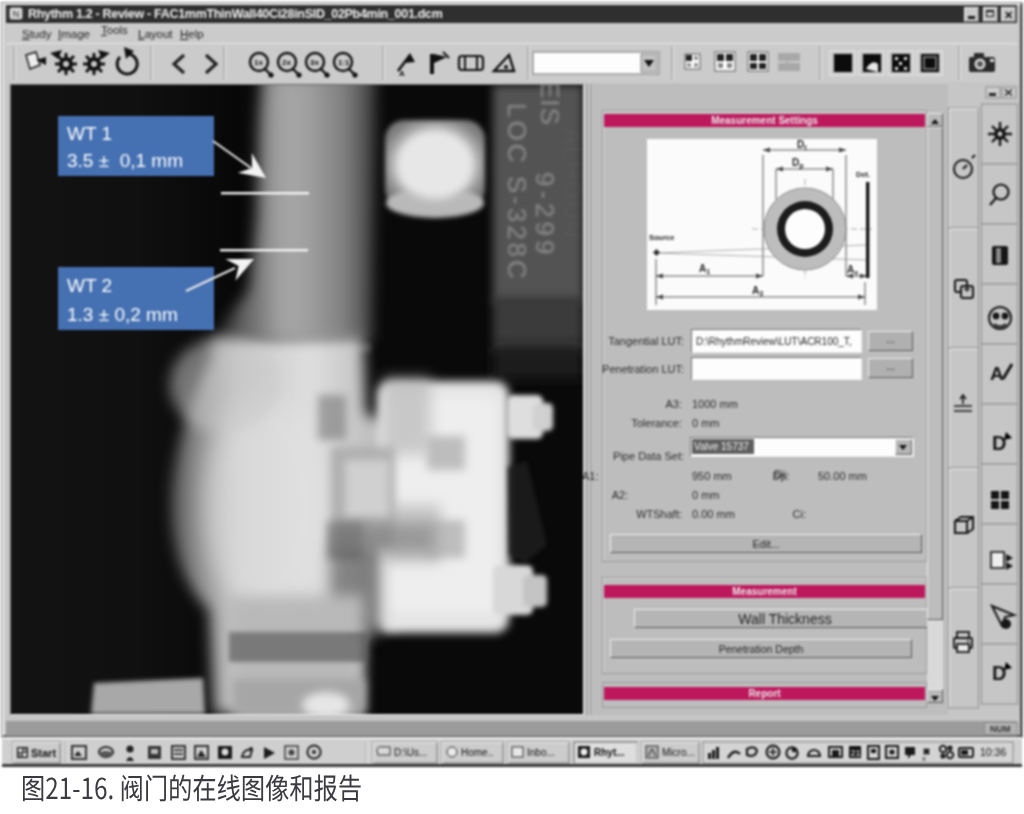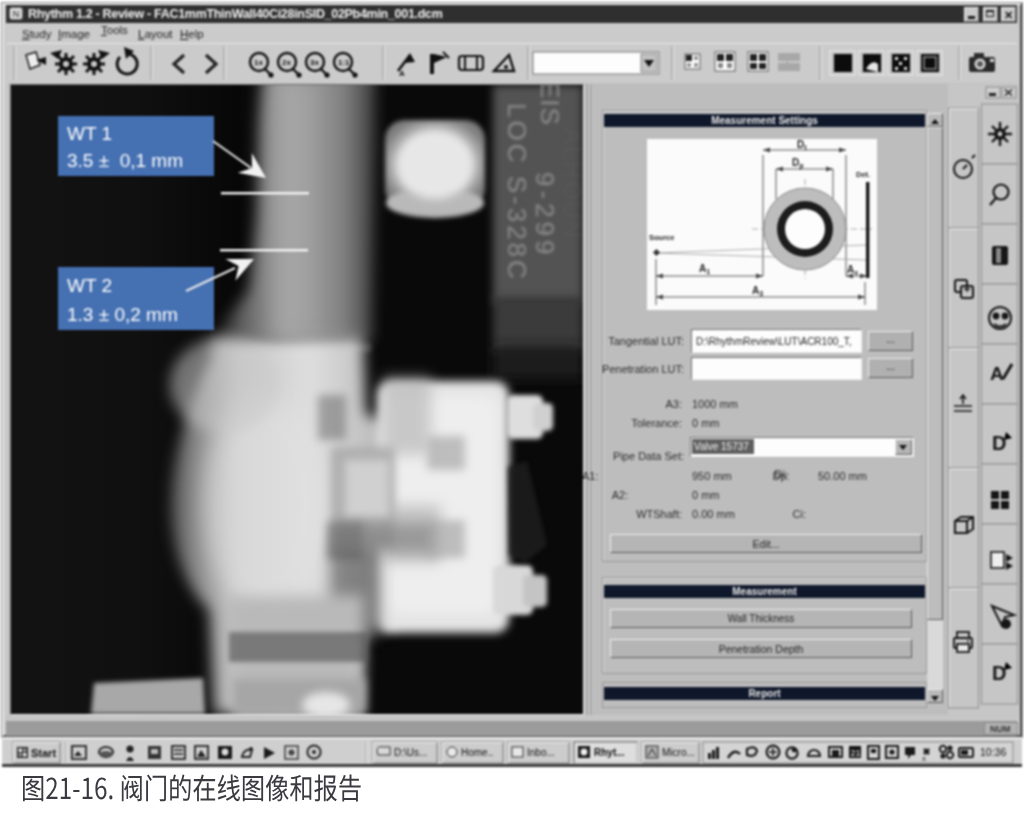--- a/index.html
+++ b/index.html
@@ -1,20 +1,20 @@
 <!DOCTYPE html>
 <html><head><meta charset="utf-8"><style>
 *{margin:0;padding:0;box-sizing:border-box}
 html,body{width:1024px;height:814px;background:#fff;font-family:"Liberation Sans",sans-serif;overflow:hidden}
 #shot{position:absolute;left:0;top:0;width:1024px;height:770px;filter:blur(0.85px)}
 .a{position:absolute}
 .ras{border-top:1px solid #efefef;border-left:1px solid #efefef;border-right:1px solid #6f6f6f;border-bottom:1px solid #6f6f6f}
 .sun{border-top:1px solid #6f6f6f;border-left:1px solid #6f6f6f;border-right:1px solid #efefef;border-bottom:1px solid #efefef}
 .btn{background:#b9b9b9;border-top:1px solid #eee;border-left:1px solid #eee;border-right:1px solid #5a5a5a;border-bottom:1px solid #5a5a5a;text-align:center;color:#222}
-.hdr{background:#0f172a;color:#e9e9e9;text-align:center;font-weight:bold;font-size:10px}
+.hdr{background:#be185d;color:#e9e9e9;text-align:center;font-weight:bold;font-size:10px}
 .lbl{color:#2c2c2c;font-size:11px}
 </style></head>
 <body>
 <div id="shot">
 
 <div class="a" style="left:2px;top:3px;width:1020px;height:734px;background:#c9c9c9;border:2px solid;border-color:#e8e8e8 #4a4a4a #4a4a4a #e8e8e8;box-shadow:0 0 0 1px #8a8a8a"></div>
 
 <div class="a" style="left:6px;top:5px;width:1011px;height:18px;background:#2f2f2f"></div>
 <div class="a" style="left:9px;top:7px;width:14px;height:13px;background:#d8d8d8;border:1px solid #777;border-radius:3px;font-size:9px;color:#222;text-align:center;line-height:12px">N</div>
 <div class="a" style="left:28px;top:7px;color:#f2f2f2;font-weight:bold;font-size:12.5px;letter-spacing:-0.3px">Rhythm 1.2 - Review - FAC1mmThinWall40Ci28inSID_02Pb4min_001.dcm</div>
@@ -367,21 +367,21 @@
 <div class="lbl a" style="left:570px;top:489px;width:100px;text-align:center">A2:</div>
 <div class="lbl a" style="left:692px;top:489px">0 mm</div>
 <div class="lbl a" style="left:756px;top:468px;width:50px;text-align:center">Di:</div>
 <div class="lbl a" style="left:582px;top:508px;width:100px;text-align:right">WTShaft:</div>
 <div class="lbl a" style="left:692px;top:508px">0.00 mm</div>
 <div class="lbl a" style="left:756px;top:508px;width:50px;text-align:right">Ci:</div>
 <div class="a btn" style="left:610px;top:534px;width:312px;height:19px;background:#b5b5b5;font-size:10.5px;line-height:18px">Edit...</div>
 
 <div class="a" style="left:602px;top:577px;width:325px;height:97px;border:1px solid #989898;box-shadow:inset 1px 1px 0 #d8d8d8"></div>
 <div class="a hdr" style="left:604px;top:585px;width:321px;height:13px;line-height:13px">Measurement</div>
-<div class="a btn" style="left:610px;top:609px;width:302px;height:19px;background:#b5b5b5;font-size:10px;line-height:18px">Wall Thickness</div>
+<div class="a btn" style="left:634px;top:609px;width:302px;height:19px;background:#b5b5b5;font-size:14px;line-height:18px">Wall Thickness</div>
 <div class="a btn" style="left:610px;top:639px;width:302px;height:19px;background:#b5b5b5;font-size:10.5px;line-height:18px">Penetration Depth</div>
 
 <div class="a" style="left:602px;top:682px;width:325px;height:26px;border:1px solid #989898"></div>
 <div class="a hdr" style="left:604px;top:687px;width:321px;height:13px;line-height:13px">Report</div>
 
 <div class="a" style="left:927px;top:113px;width:16px;height:590px;background:#d9d9d9"></div>
 <div class="a btn" style="left:927px;top:113px;width:16px;height:14px;background:#b9b9b9"><svg width="14" height="12">
         <polygon points="7,3 3,8 11,8" fill="#111"></polygon>
       </svg></div>
 <div class="a btn" style="left:927px;top:127px;width:16px;height:493px;background:#bdbdbd"></div>

